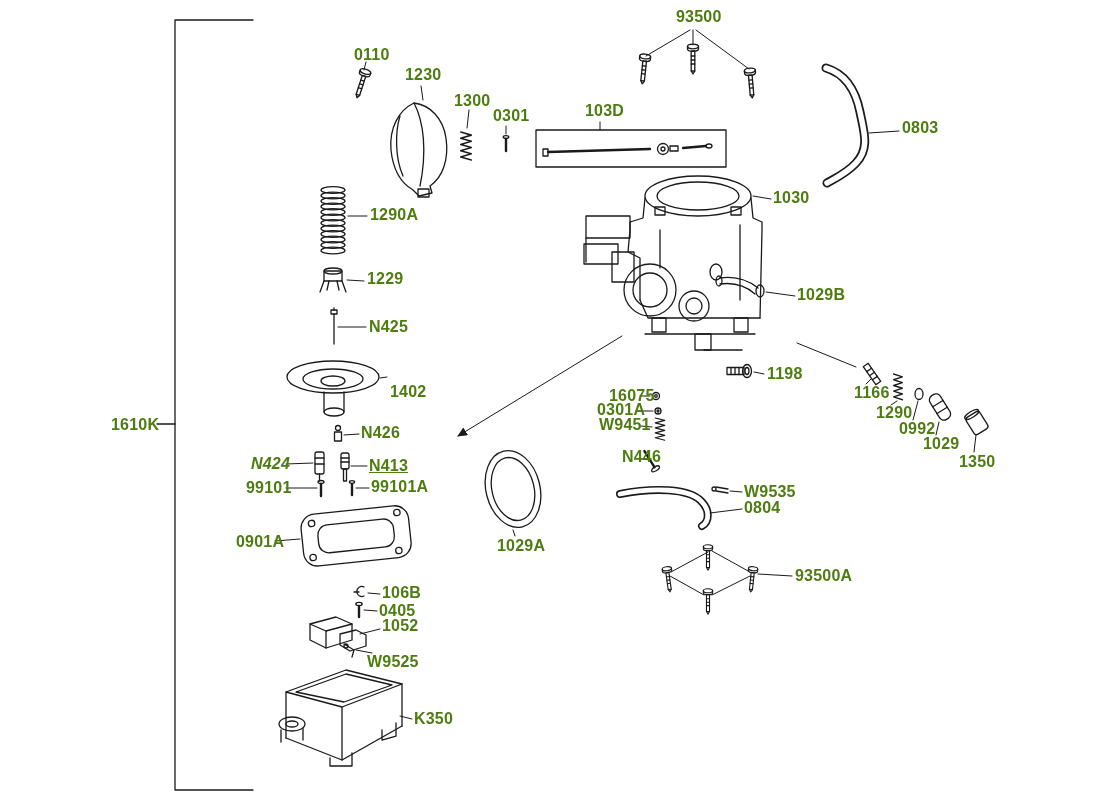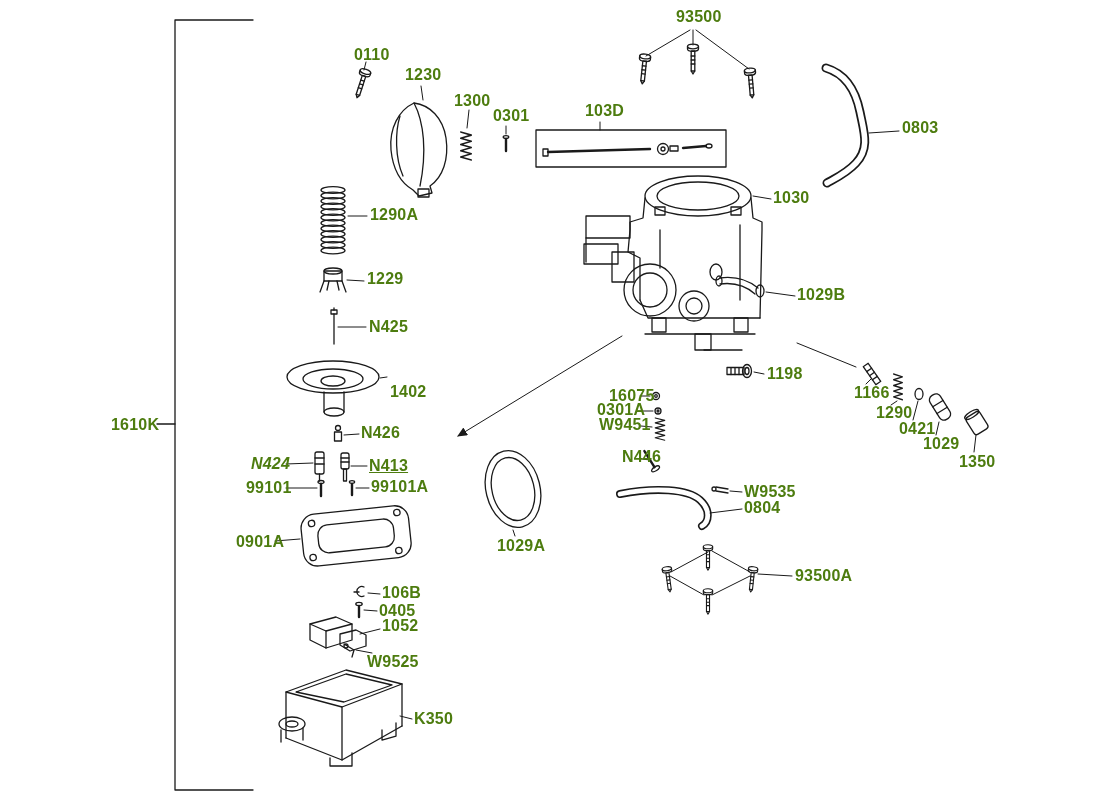--- a/index.html
+++ b/index.html
@@ -366,21 +366,21 @@
       <span class="label" style="left: 369px; top: 320px;">N425</span>
       <span class="label" style="left: 390px; top: 369px; margin-top: 16px;">1402</span>
       <span class="label" style="left: 797px; top: 288px;">1029B</span>
       <span class="label" style="left: 767px; top: 367px;">1198</span>
       <span class="label" style="left: 609px; top: 389px;">16075</span>
       <span class="label" style="left: 597px; top: 403px;">0301A</span>
       <span class="label" style="left: 599px; top: 418px;">W9451</span>
       <span class="label" style="left: 606px; top: 450px; padding-left: 16px;">N446</span>
       <span class="label" style="left: 854px; top: 386px;">1166</span>
       <span class="label" style="left: 876px; top: 406px;">1290</span>
-      <span class="label" style="left: 899px; top: 422px;">0421</span>
+      <span class="label" style="left: 899px; top: 422px;">0992</span>
       <span class="label" style="left: 923px; top: 437px;">1029</span>
       <span class="label" style="left: 959px; top: 455px;">1350</span>
       <span class="label" style="left: 361px; top: 426px;">N426</span>
       <span class="label" style="left: 251px; top: 457px; font-style: italic;">N424</span>
       <span class="label" style="left: 369px; top: 459px; text-decoration: underline;">N413</span>
       <span class="label" style="left: 246px; top: 481px; text-align: right;">99101</span>
       <span class="label" style="left: 371px; top: 480px;">99101A</span>
       <span class="label" style="left: 236px; top: 535px;">0901A</span>
       <span class="label" style="left: 497px; top: 539px;">1029A</span>
       <span class="label" style="left: 744px; top: 485px;">W9535</span>

